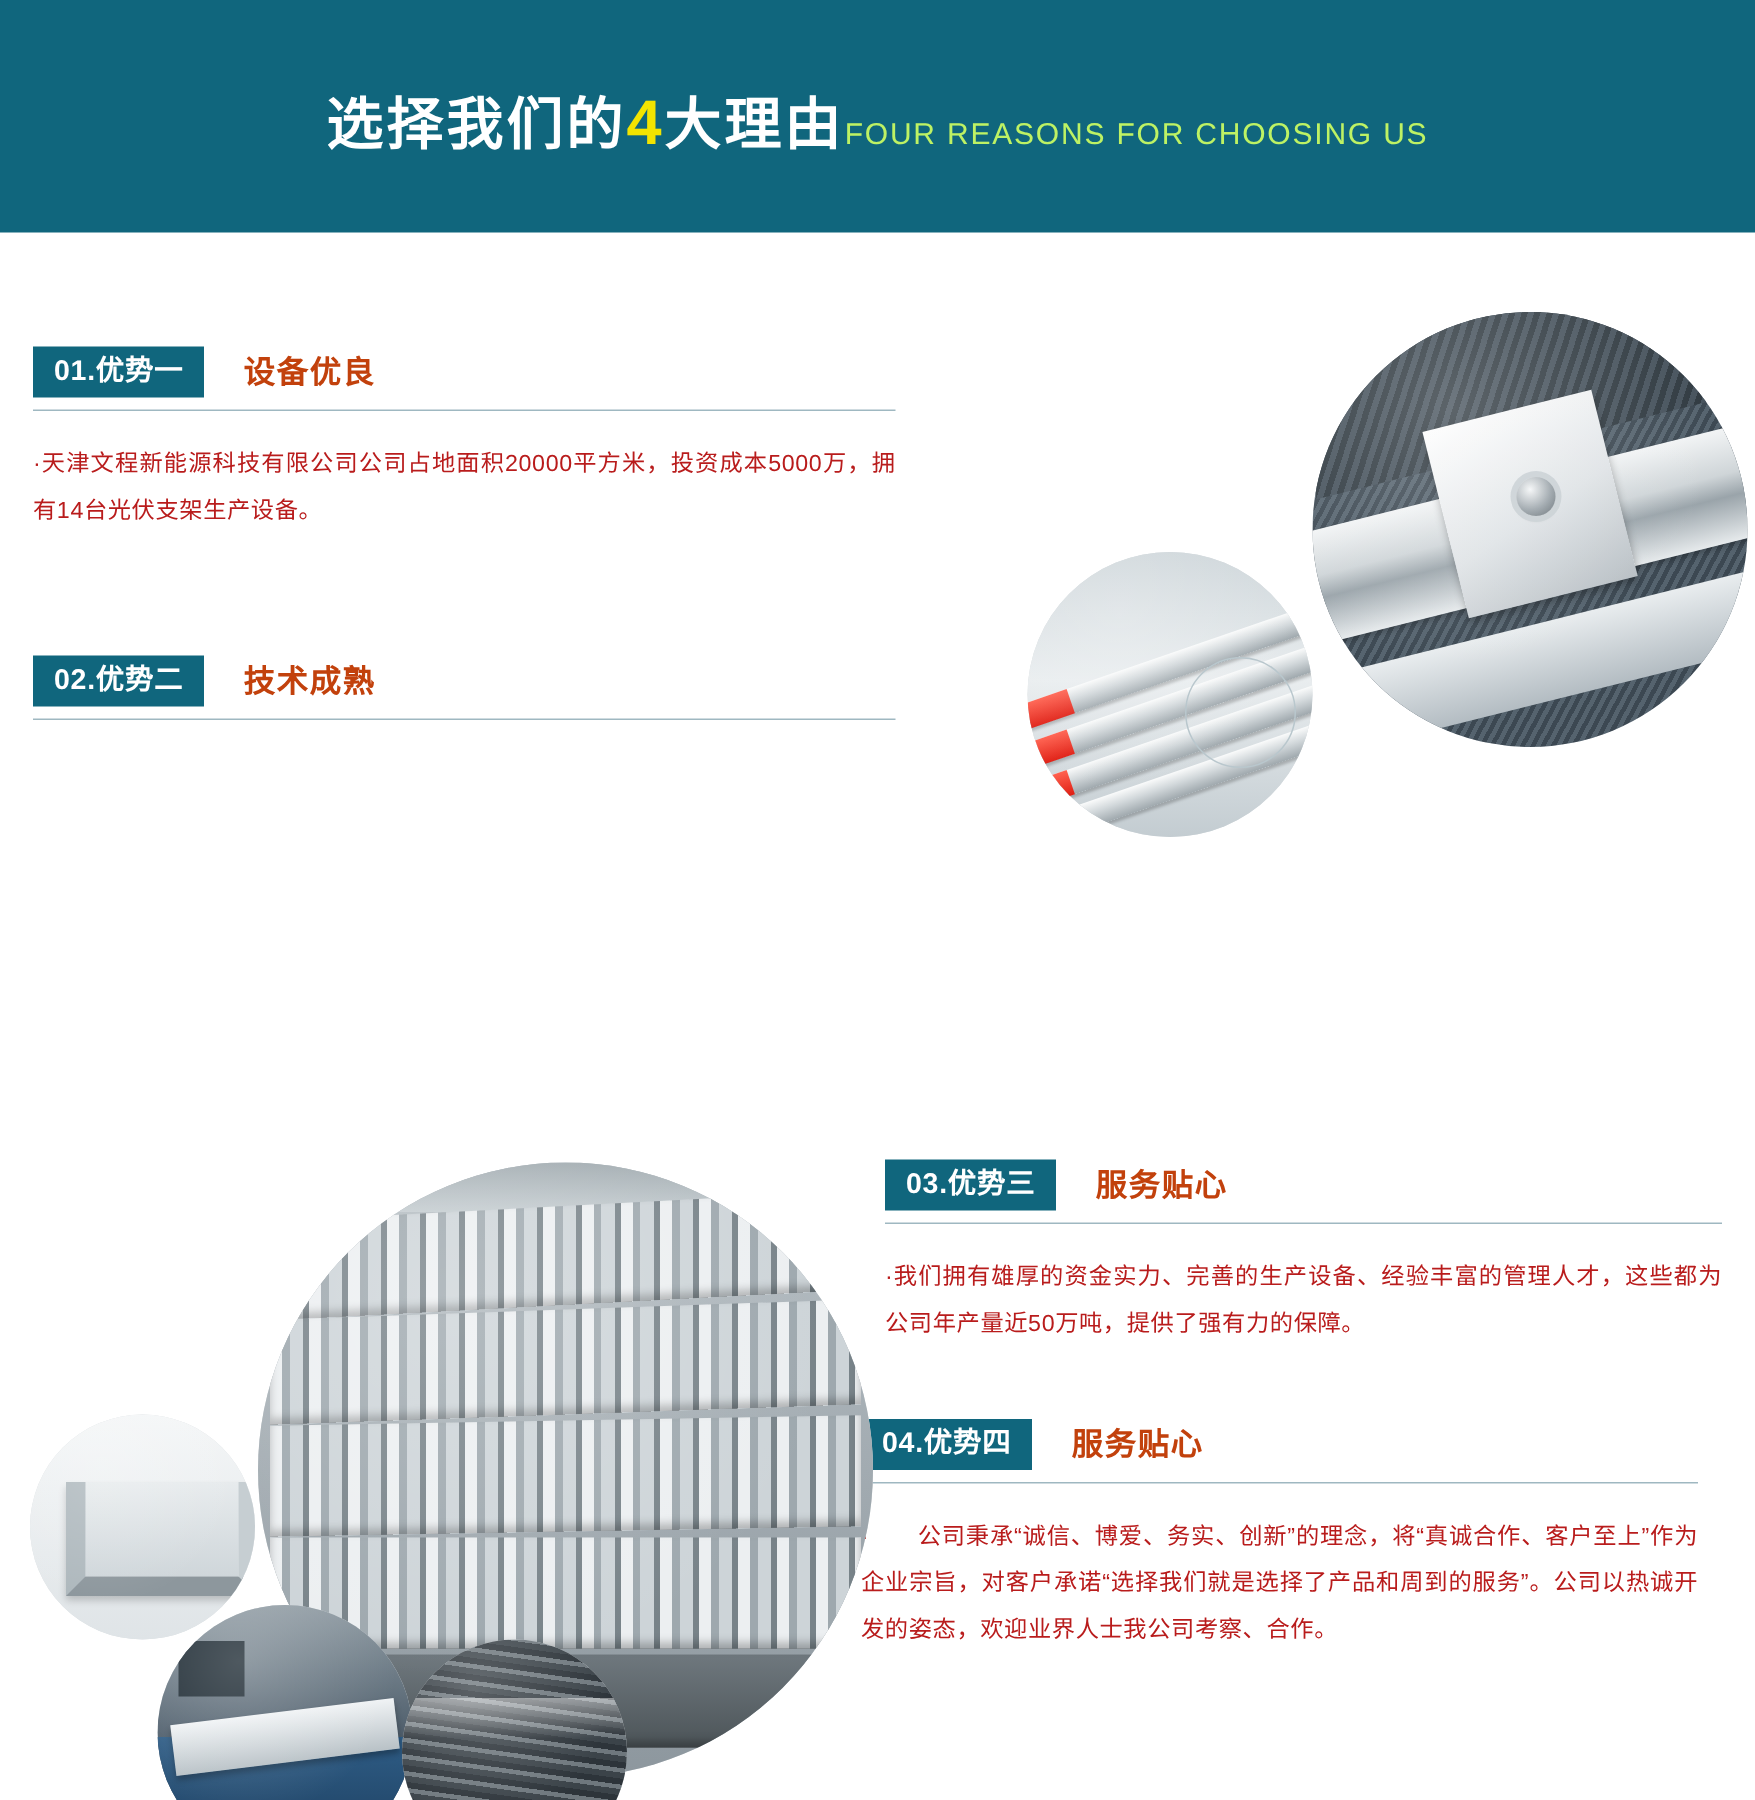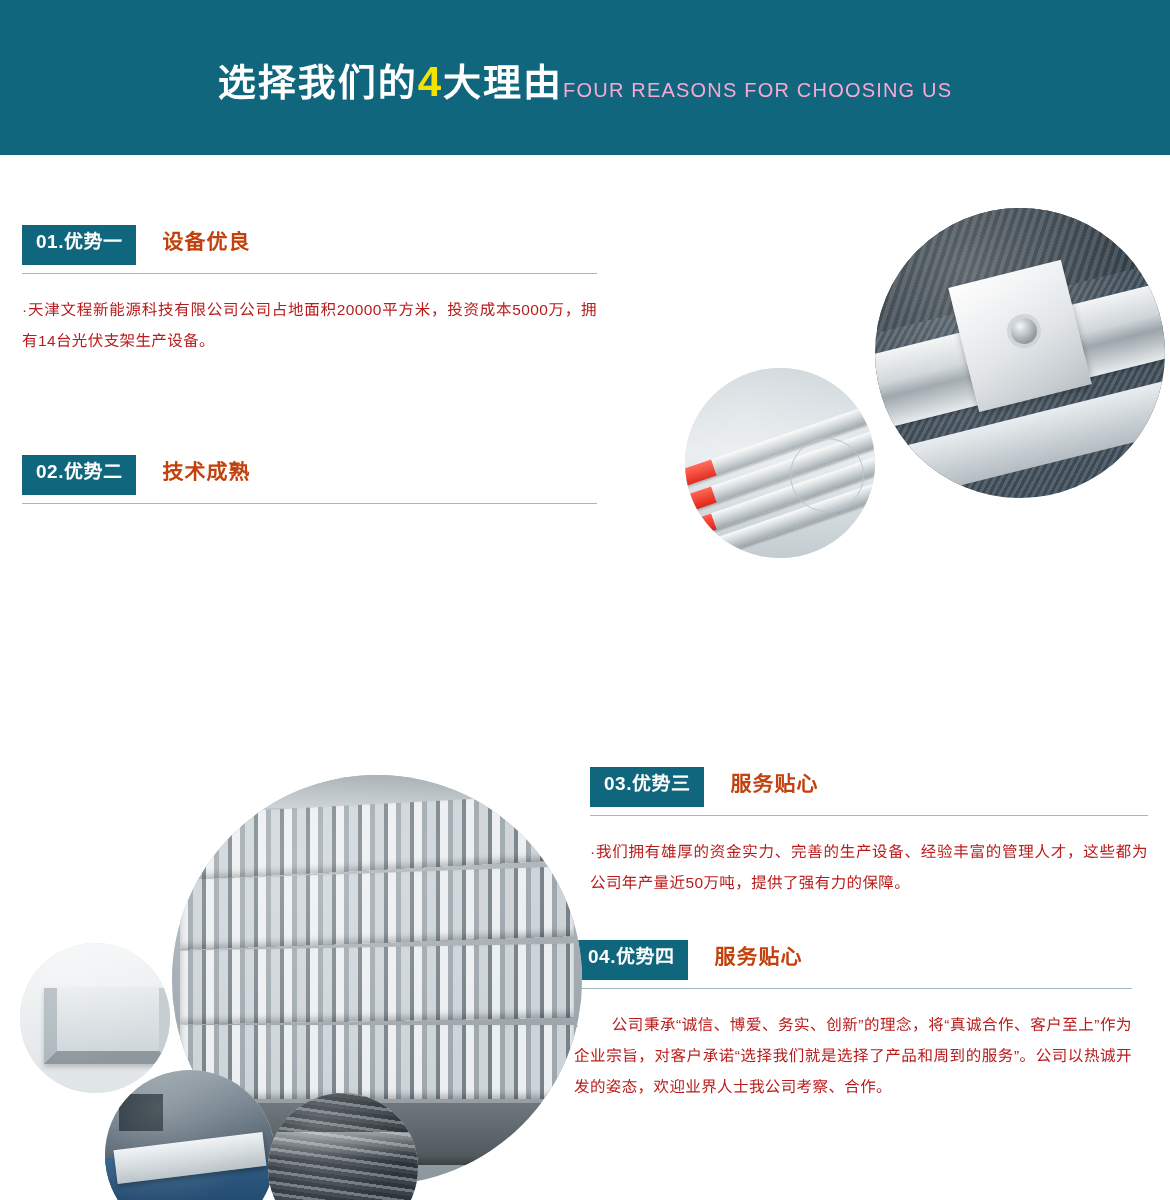--- a/index.html
+++ b/index.html
@@ -37,39 +37,40 @@
     white-space: nowrap;
   }
   .banner-title .num {
     color: #f2e400;
     font-size: 42px;
   }
   .banner-sub {
     margin-top: 16px;
     font-size: 20px;
     letter-spacing: 1.2px;
-    color: #f9a8d4;
+    color: #bef264;
     font-weight: normal;
     white-space: nowrap;
   }
 
   
   .content {
     position: relative;
     width: 1170px;
     height: 1045px;
   }
 
   
   .reason {
     position: absolute;
     width: 575px;
   }
   .reason-head {
     display: flex;
+    align-items: flex-end;
     height: 40px;
     position: relative;
   }
   .reason-tag {
     background: #10667d;
     color: #ffffff;
     font-size: 19px;
     font-weight: bold;
     padding: 7px 14px 8px 14px;
     line-height: 1;
@@ -94,21 +95,21 @@
     margin-top: 20px;
     font-size: 15.5px;
     line-height: 2.0;
     color: #b91c1c;
     letter-spacing: 0.4px;
     text-align: justify;
   }
 
   
   #reason-1 { left: 22px; top: 70px; }
-  #reason-2 { left: 22px; top: 300px; }
+  #reason-2 { left: 22px; top: 276px; }
   #reason-3 { left: 590px; top: 612px; width: 558px; }
   #reason-4 { left: 574px; top: 785px; width: 558px; }
 
   
   .photo-cluster {
     position: absolute;
   }
   .circle {
     border-radius: 50%;
     overflow: hidden;

